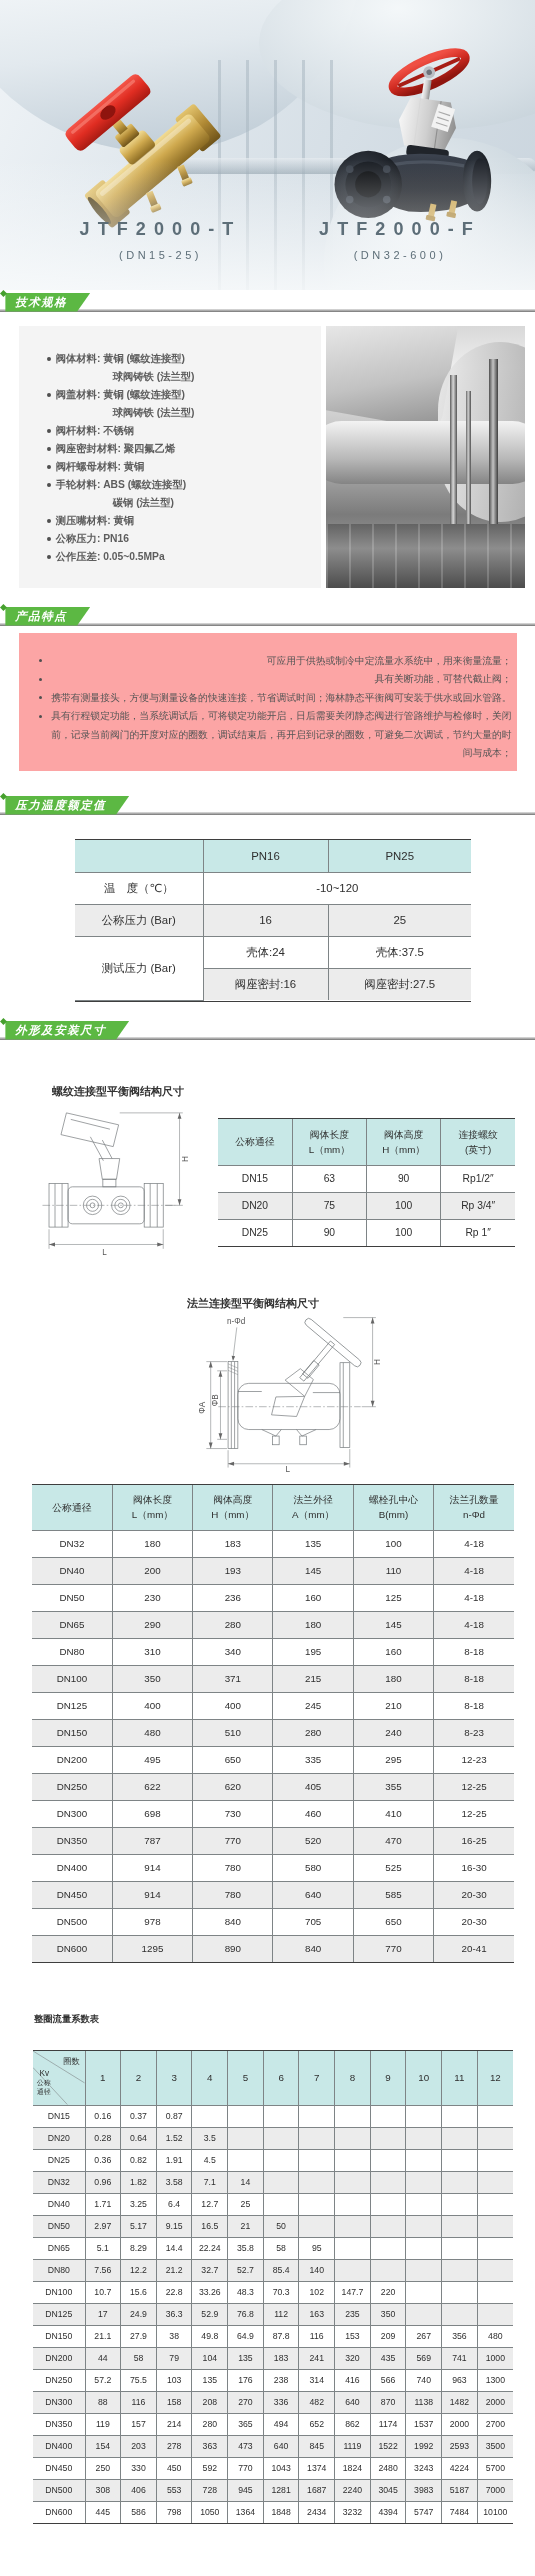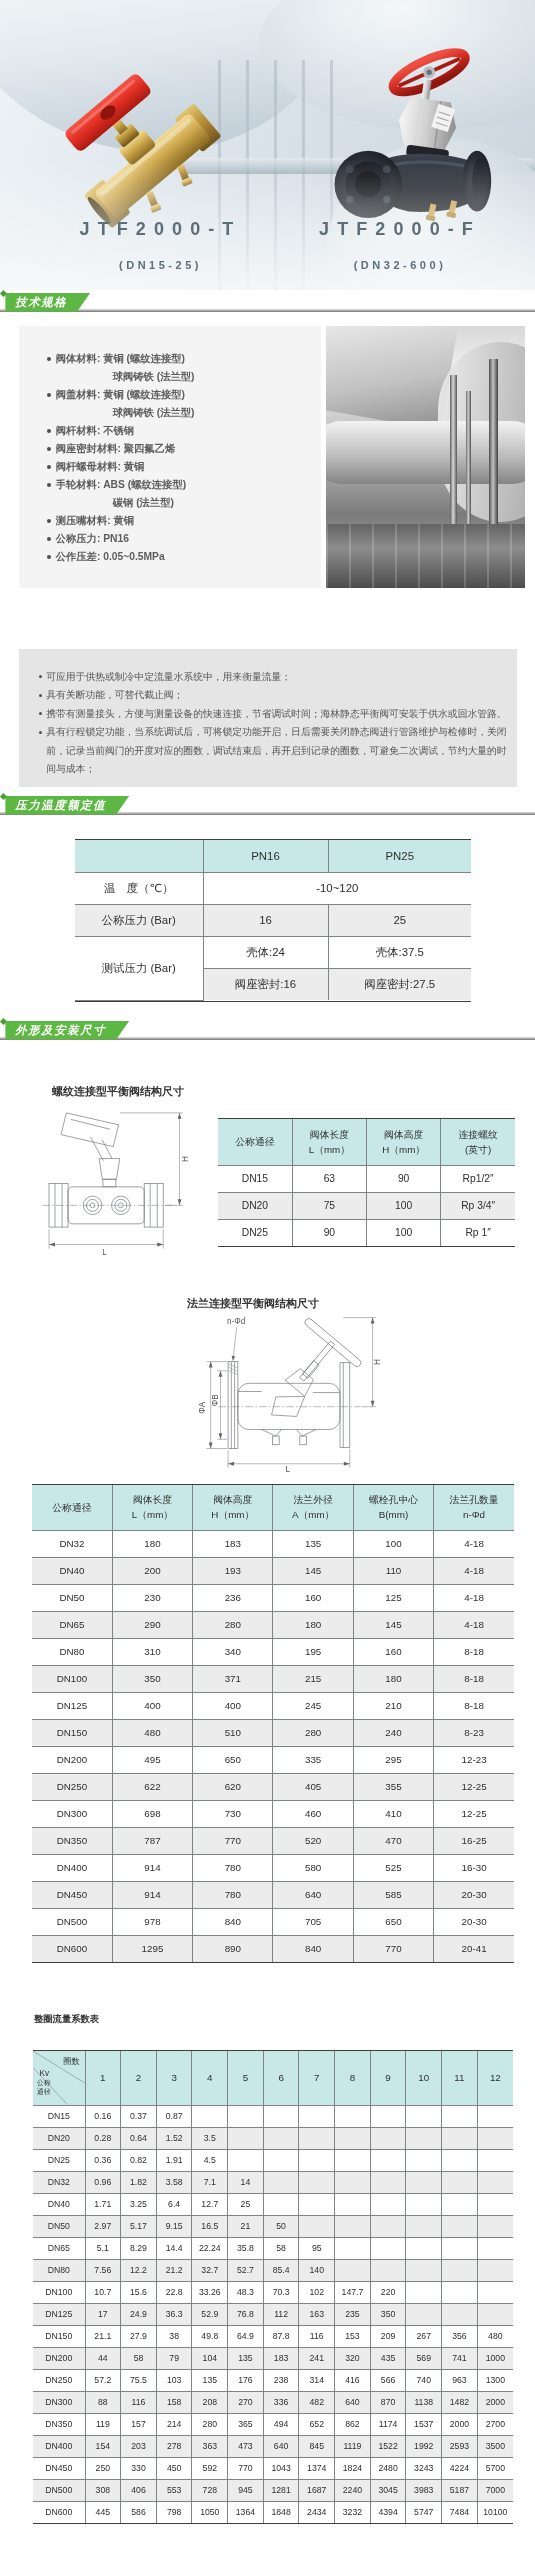--- a/index.html
+++ b/index.html
@@ -18,21 +18,21 @@
   .hero .tank { position:absolute; right:-38px; bottom:-98px; width:250px; height:250px; border-radius:50%;
           background:radial-gradient(circle at 35% 35%,#eff3f6,#cdd8df 60%,#b0bfc9); opacity:.95; }
   .hero .pipes { position:absolute; left:218px; top:60px; width:120px; height:230px; opacity:.55;
           background:repeating-linear-gradient(90deg,#a9b7c1 0 3.3px,transparent 3.3px 28px); }
   .hero .hpipe { position:absolute; left:180px; top:158px; width:356px; height:16.3px; opacity:.7;
           background:linear-gradient(180deg,#e8edf1,#b7c3cc 60%,#93a3ae); border-radius:7.6px; }
   .hero .haze { position:absolute; inset:0; background:linear-gradient(180deg,rgba(255,255,255,0) 55%,rgba(249,251,252,.85) 100%); }
   .valve-svg { position:absolute; }
   .hero-label { position:absolute; text-align:center; color:#5d6e78; }
   .hero-label .model { font-size:18px; font-weight:600; letter-spacing:.45em; }
-  .hero-label .range { font-size:11px; font-weight:700; letter-spacing:.32em; margin-top:19px; }
+  .hero-label .range { font-size:11px; font-weight:400; letter-spacing:.32em; margin-top:9px; }
 
   
   .sec-hdr { position:absolute; left:0; width:536px; height:20.7px; }
   .sec-hdr .rule { position:absolute; left:0; top:16.3px; width:100%; height:2.7px;
         background:linear-gradient(180deg,#e3e3e3,#8a8a8a 80%,#6f6f6f); }
   .sec-hdr .banner { position:absolute; left:5.4px; top:0; height:18.5px; background:#5cb843;
         clip-path:polygon(0 0,100% 0,calc(100% - 13px) 100%,0 100%);
         display:flex; align-items:center; padding:0 23px 0 9.8px;
         color:#fff; font-size:11.4px; font-weight:bold; font-style:italic; letter-spacing:1.6px; z-index:2; }
   .sec-hdr .diamond { position:absolute; left:1.1px; top:-2.2px; width:4.9px; height:4.9px; background:#46a02e;
@@ -55,21 +55,21 @@
   .ph-cyl { left:-16.3px; top:95px; width:234px; height:63px; border-radius:32px;
         background:linear-gradient(180deg,#f3f3f3,#b8b8b8 60%,#848484); }
   .ph-pipe1 { left:124px; top:49px; width:6.5px; height:213px; background:linear-gradient(90deg,#5e5e5e,#d8d8d8 45%,#555); }
   .ph-pipe2 { left:140px; top:65px; width:4.9px; height:197px; background:linear-gradient(90deg,#6a6a6a,#cfcfcf 45%,#4e4e4e); }
   .ph-pipe3 { left:163px; top:33px; width:8.7px; height:230px; background:linear-gradient(90deg,#4e4e4e,#c4c4c4 45%,#3f3f3f); }
   .ph-floor { left:0; bottom:0; width:100%; height:64px;
         background:linear-gradient(180deg,#636363,#8d8d8d 38%,#4c4c4c),
         repeating-linear-gradient(90deg,rgba(255,255,255,.18) 0 1.6px,transparent 1.6px 23px); background-blend-mode:screen; }
 
   
-  .feat-panel { position:absolute; left:19px; top:649px; width:498px; height:138px; background:#e5e5e5; }
+  .feat-panel { position:absolute; left:19px; top:633px; width:498px; height:138px; background:#fca5a5;text-align:right; }
   .feat-list { list-style:none; padding:18.5px 5.4px 0 19.6px; }
   .feat-list li { position:relative; padding-left:7.6px; font-size:9.8px; line-height:18.5px; color:#555; }
   .feat-list li::before { content:''; position:absolute; left:0; top:7.6px; width:3.3px; height:3.3px; border-radius:50%; background:#4f4f4f; }
 
   
   .pn-wrap { position:absolute; left:75px; top:839px; width:396px;
         border-top:1.6px solid #3e3e3e; border-bottom:1.6px solid #3e3e3e; }
   table.pn { width:100%; border-collapse:collapse; table-layout:fixed; }
   .pn td { border:0.5px solid #7e8486; height:32px; text-align:center; vertical-align:middle;
         font-size:11.4px; color:#2f2f2f; }
@@ -307,20 +307,25 @@
   <div class="spec-photo">
     <div class="ph-duct1"></div>
     <div class="ph-duct2"></div>
     <div class="ph-cyl"></div>
     <div class="ph-pipe1"></div>
     <div class="ph-pipe2"></div>
     <div class="ph-pipe3"></div>
     <div class="ph-floor"></div>
   </div>
 
+  <div class="sec-hdr" style="top:607px">
+    <div class="rule"></div>
+    <div class="diamond"></div>
+    <div class="banner">产品特点</div>
+  </div>
 
   <div class="feat-panel">
     <ul class="feat-list">
 
         <li>
           <span>可应用于供热或制冷中定流量水系统中，用来衡量流量；</span>
         </li>
 
         <li>
           <span>具有关断功能，可替代截止阀；</span>

